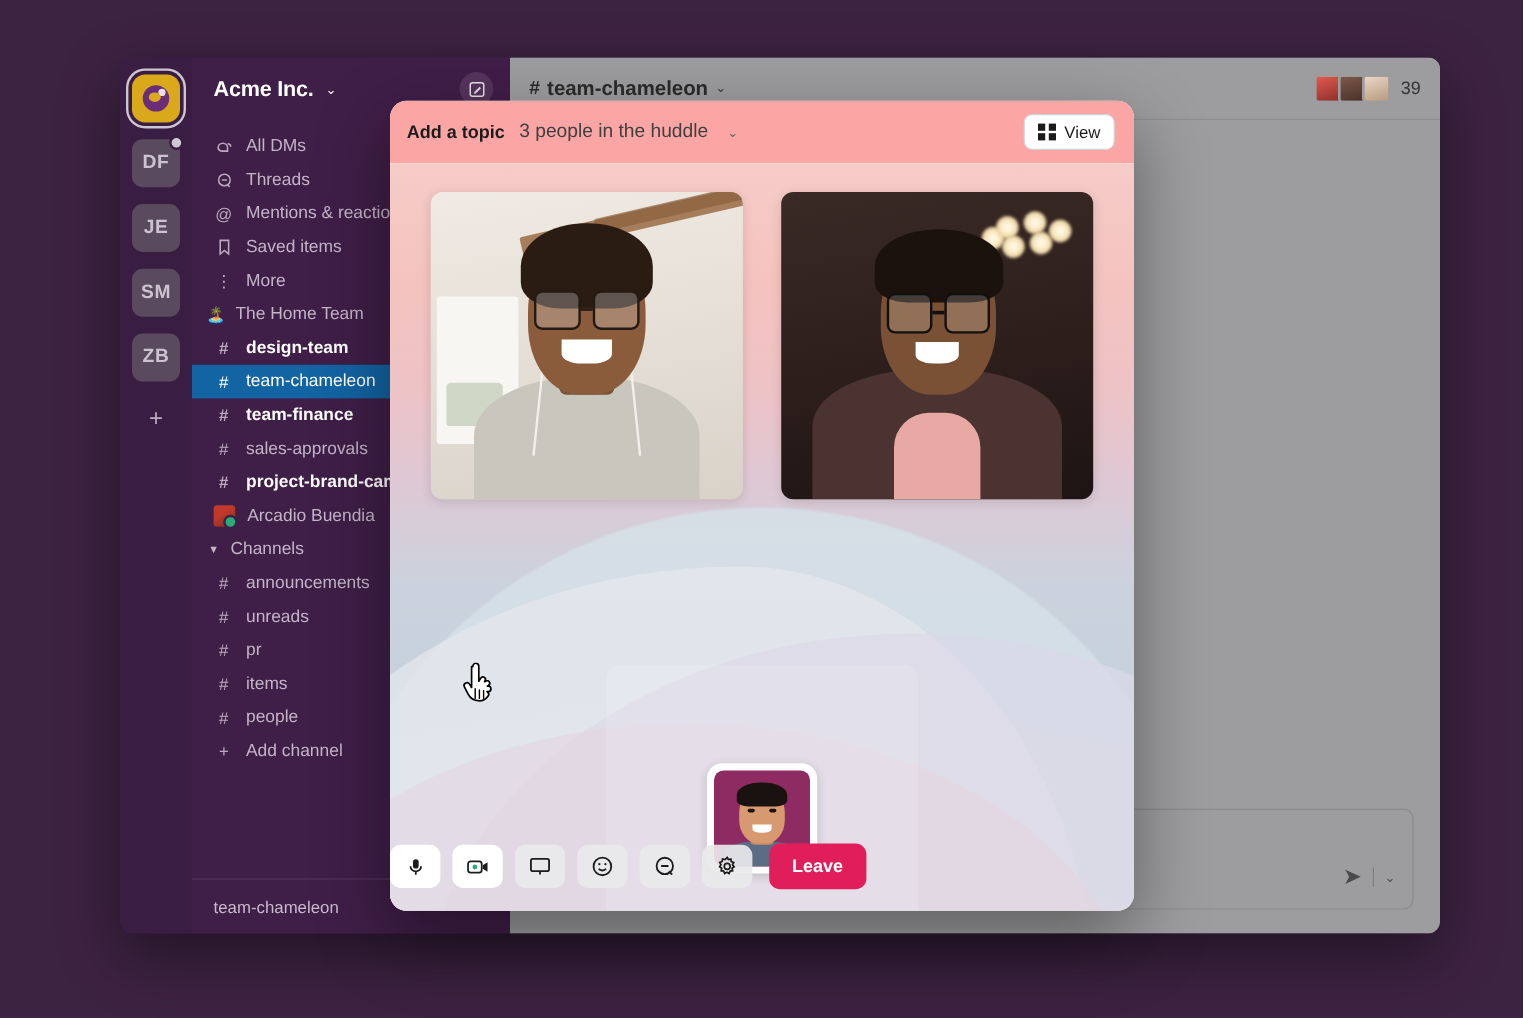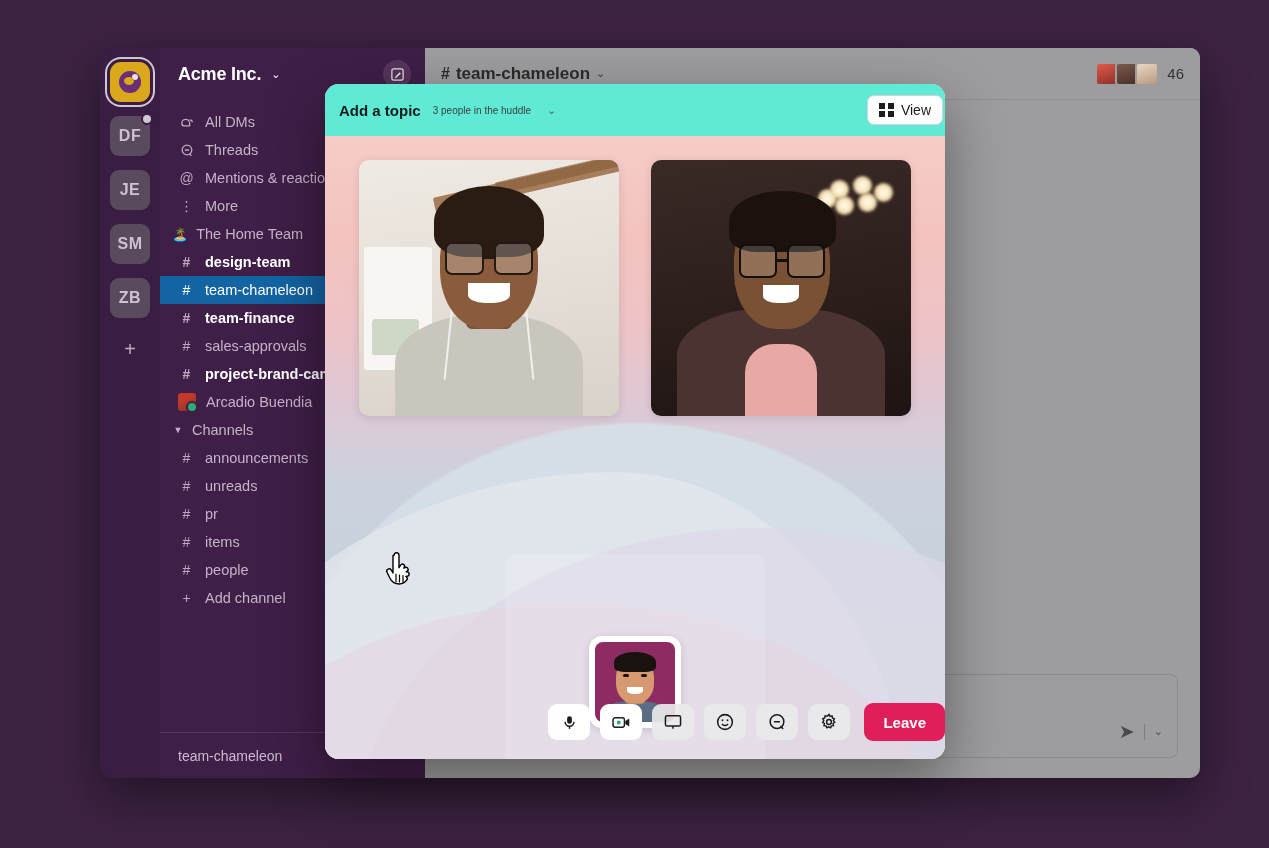--- a/index.html
+++ b/index.html
@@ -184,26 +184,26 @@
     position: absolute;
     left: 325px; top: 84px;
     width: 620px; height: 675px;
     border-radius: 14px;
     overflow: hidden;
     background: #fff;
     box-shadow: 0 22px 60px rgba(0,0,0,.40);
     display: flex; flex-direction: column;
   }
   .h-head {
-    height: 52px; flex: 0 0 52px; background: #5eead4;
+    height: 52px; flex: 0 0 52px; background: #fca5a5;
     display: flex; align-items: center;
-    padding: 0 2px 0 14px; gap: 12px;
+    padding: 0 16px 0 14px; gap: 12px;
   }
   .h-topic { font-size: 15px; font-weight: bold; color: #1d1c1d; }
-  .h-people { font-size: 10px; color: #3f3f40; }
+  .h-people { font-size: 16px; color: #3f3f40; }
   .h-pcaret { font-size: 11px; color: #5a5a5b; margin-left: 4px; }
   .h-view {
     margin-left: auto;
     display: flex; align-items: center; gap: 7px;
     border: 1px solid #d6d3d6; border-radius: 7px;
     padding: 6px 11px; background: #fff;
   }
   .h-view .lbl { font-size: 14px; color: #1d1c1d; }
   .grid-ic { display: grid; grid-template-columns: 6px 6px; gap: 2.5px; }
   .grid-ic i { width: 6px; height: 6px; background: #1d1c1d; display: block; }
@@ -323,21 +323,21 @@
             background:#d79a70; border-radius:46% 46% 42% 42%;}
   .sv-hair{ position:absolute; left:24%; top:12%; width:52%; height:26%;
             background:#19120f; border-radius:50% 50% 24% 24%;}
   .sv-eye{ position:absolute; top:40%; width:8%; height:4%; background:#19120f; border-radius:2px;}
   .sv-eye.l{left:35%;} .sv-eye.r{right:35%;}
   .sv-smile{ position:absolute; left:40%; top:56%; width:20%; height:9%;
              background:#fff; border-radius:0 0 45% 45%;}
 
   .h-controls {
     position: absolute; left: 0; right: 0; bottom: 18px;
-    display: flex; justify-content: flex-end; align-items: center; gap: 10px;
+    display: flex; justify-content: flex-start; align-items: center; gap: 10px;
     z-index: 6;
   }
   .ctl {
     width: 42px; height: 36px; border-radius: 9px;
     display: flex; align-items: center; justify-content: center;
     background: rgba(233,233,234,.92);
     color: #1d1c1d;
   }
   .ctl.on { background: #fff; }
   .leave {
@@ -405,20 +405,28 @@
               <path d="M13.5 8A5.5 5.5 0 1 1 8 2.5a5.5 5.5 0 0 1 5.5 5.5z"></path>
               <path d="M5.5 8h5"></path>
                 <path d="M11 12.5l2 2"></path>
             </svg>
           </span>
           <span>Threads</span>
         </div>
         <div class="sb-row">
           <span class="ic">@</span>
           <span>Mentions &amp; reactions</span>
+        </div>
+        <div class="sb-row">
+          <span class="ic">
+            <svg width="12" height="14" viewBox="0 0 12 16" fill="none" stroke="currentColor" stroke-width="1.5">
+              <path d="M2 1.5h8v13l-4-3.4-4 3.4z"></path>
+            </svg>
+          </span>
+          <span>Saved items</span>
         </div>
         <div class="sb-row">
           <span class="ic">⋮</span>
           <span>More</span>
         </div>
 
         <div class="sb-sect">
           <span class="sb-emoji">🏝️</span>
           <span>The Home Team</span>
         </div>
@@ -488,21 +496,21 @@
       <div class="main-head">
         <span class="ch-hash">#</span>
         <span class="ch-title">team-chameleon</span>
         <span class="ch-caret">⌄</span>
         <div class="members">
           <div class="mem-stack">
             <span class="mem m1"></span>
             <span class="mem m2"></span>
             <span class="mem m3"></span>
           </div>
-          <span class="mem-count">46</span>
+          <span class="mem-count">39</span>
         </div>
       </div>
 
       <div class="msg-area">
         <div class="ghost-bar" style="left:22px; top:400px; width:70px;"></div>
         <div class="ghost-bar" style="left:22px; top:463px; width:165px;"></div>
         <div class="ghost-bar" style="left:22px; top:560px; width:10px;"></div>
 
         <div class="composer">
           <div class="send-wrap">

